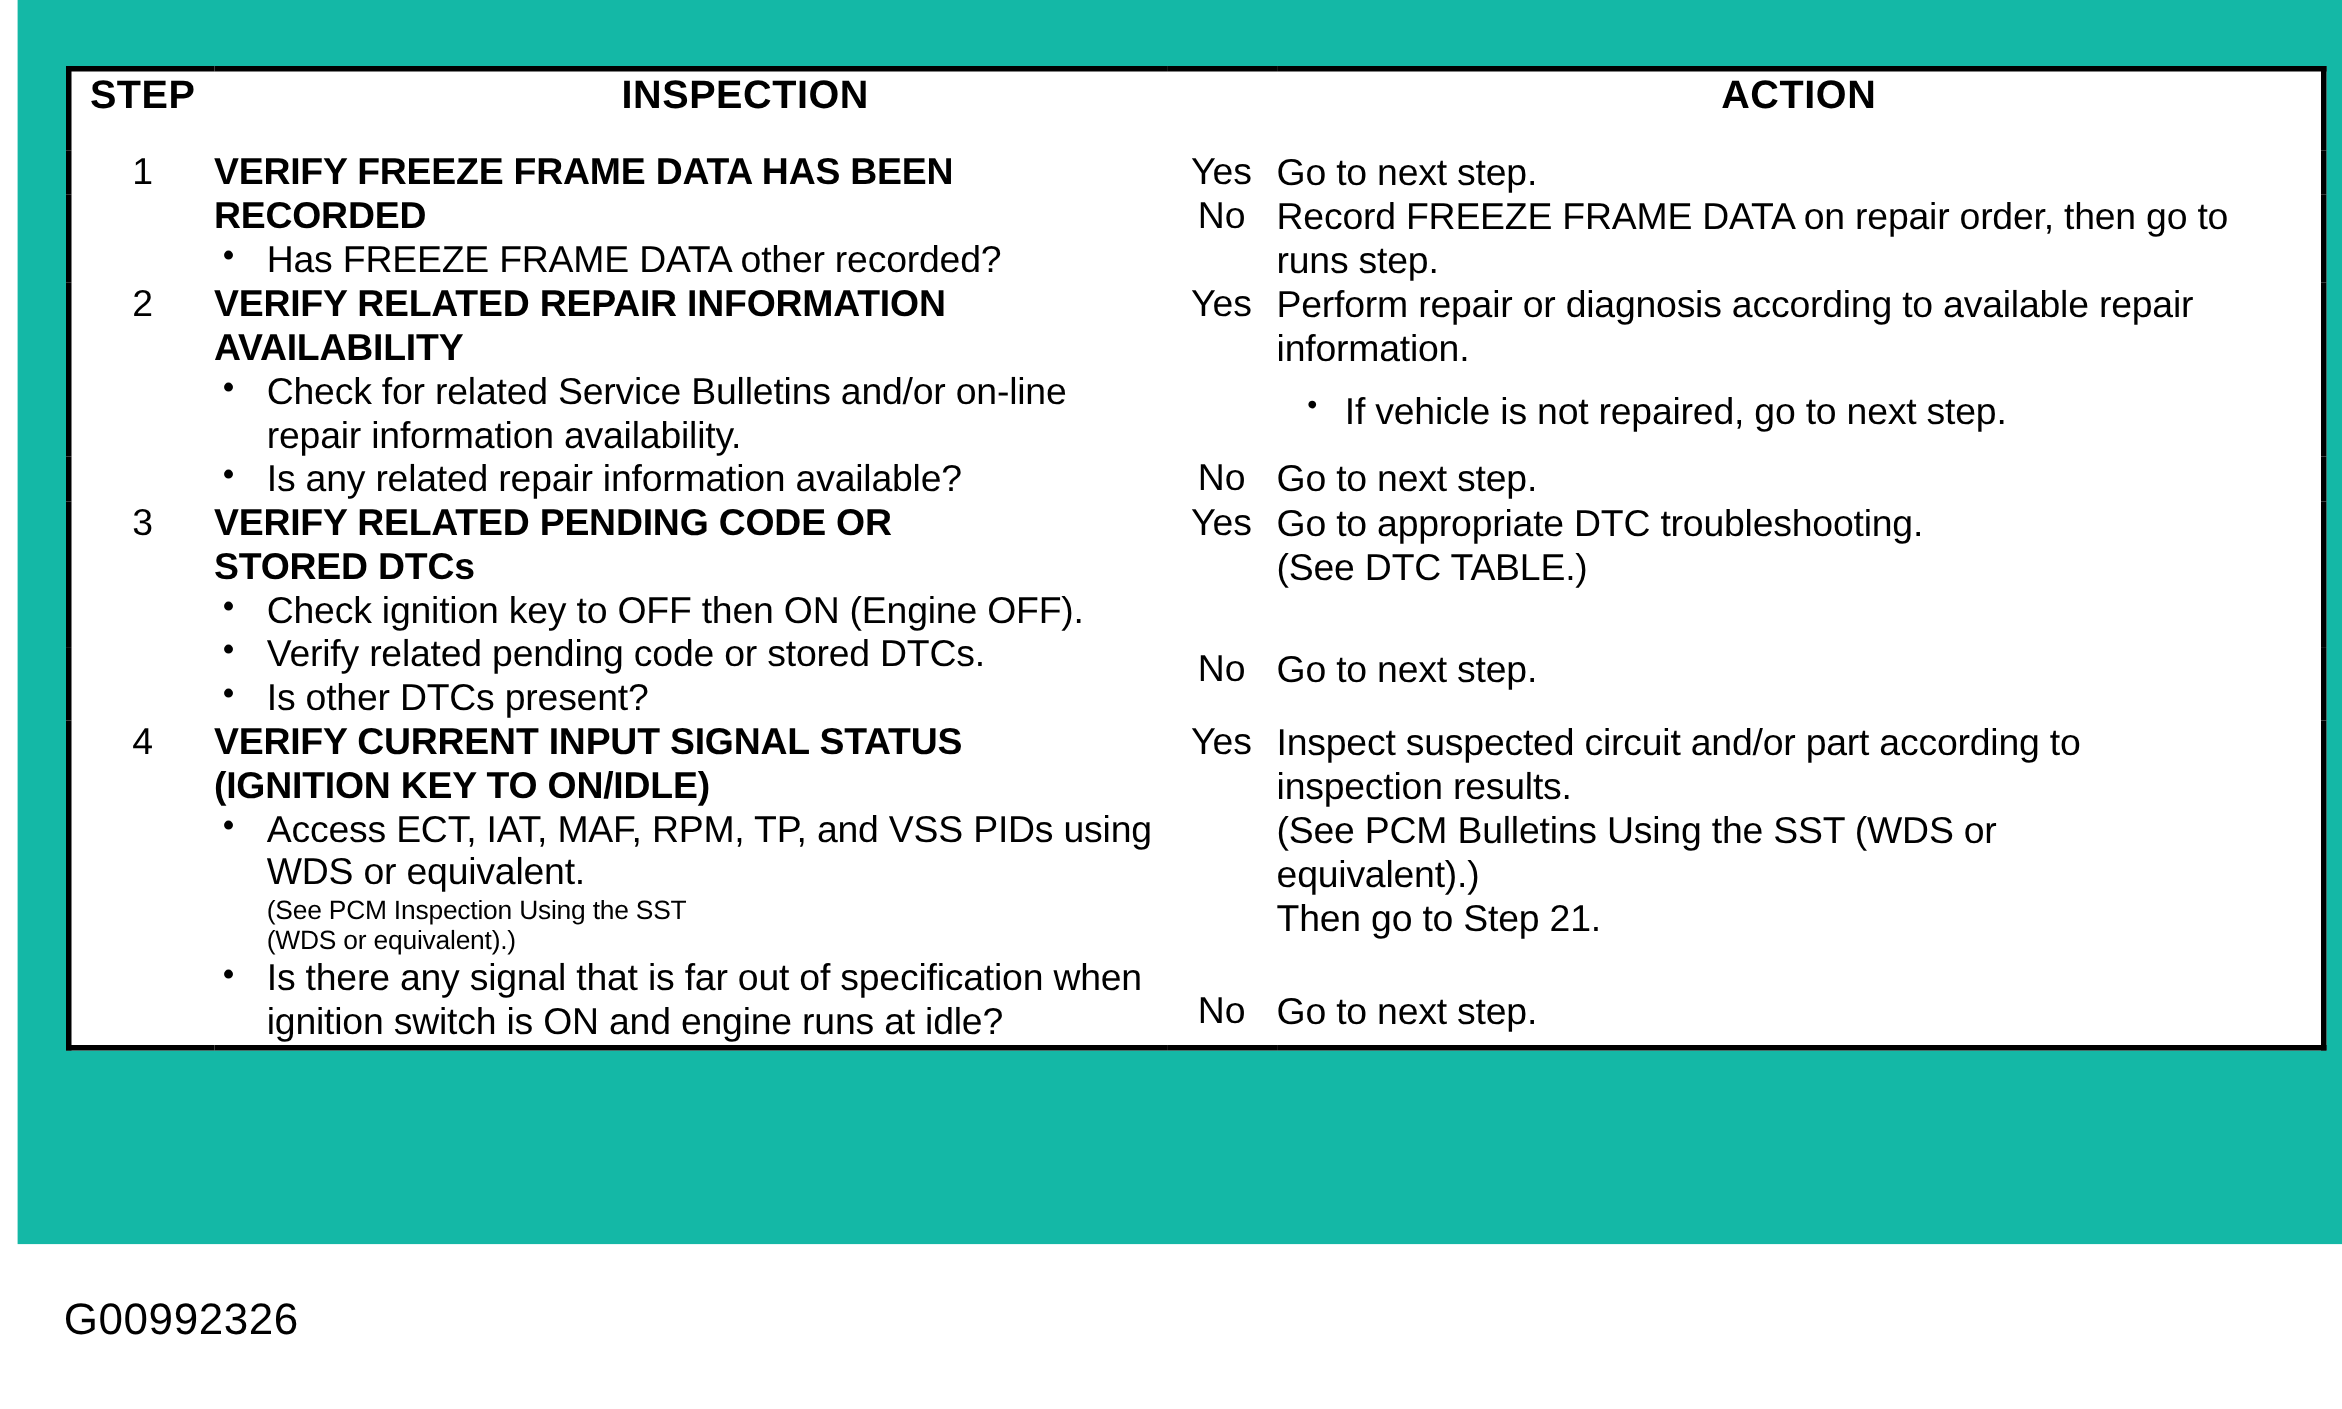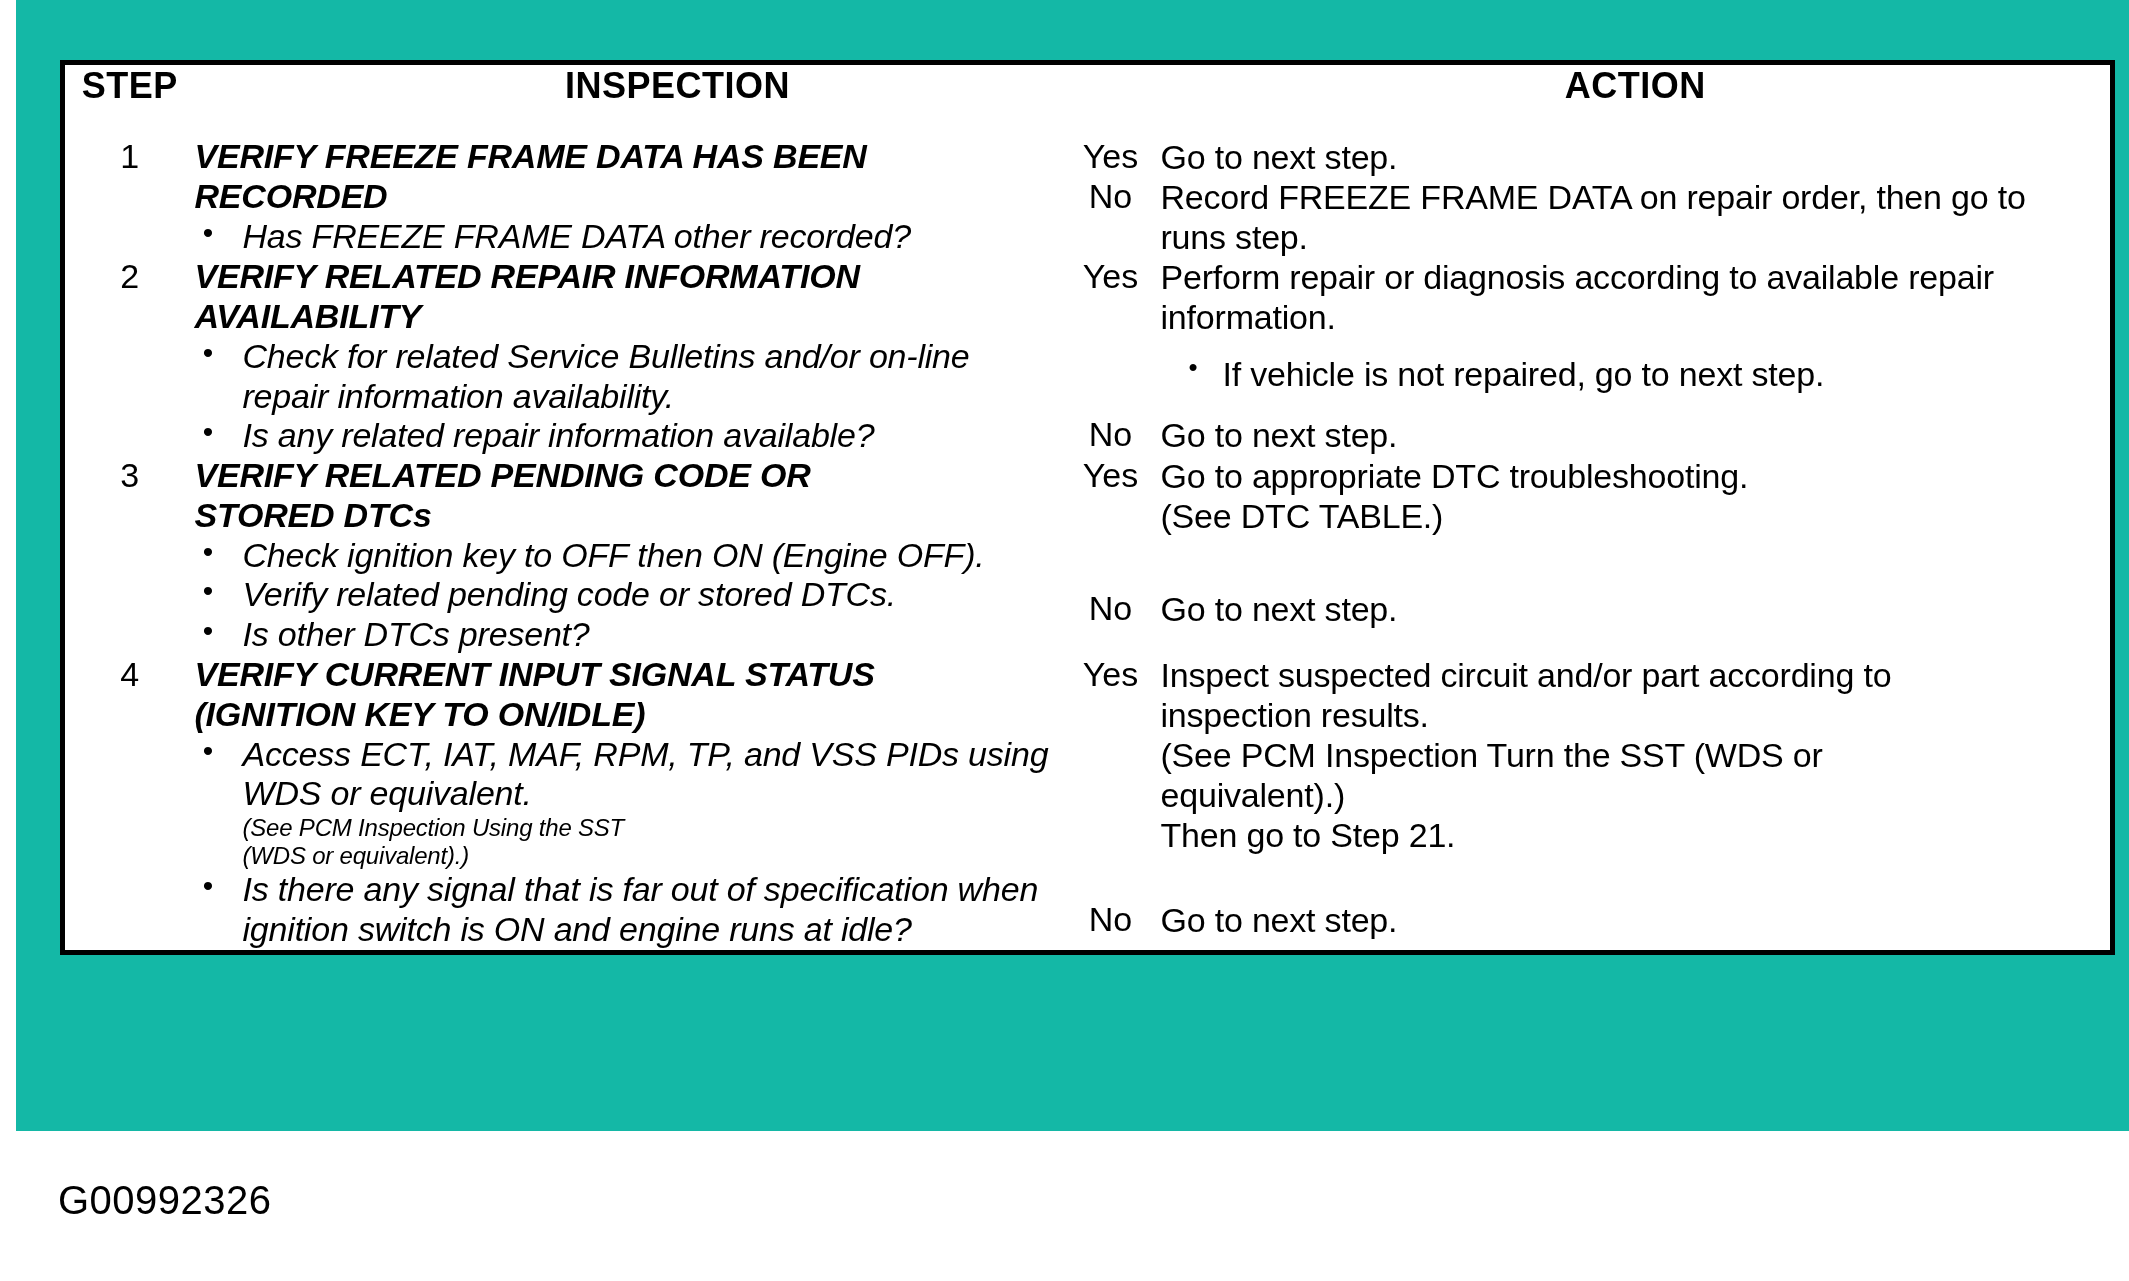--- a/index.html
+++ b/index.html
@@ -85,21 +85,20 @@
     font-weight: normal;
     padding-top: 16px;
     vertical-align: top;
   }
 
   
   .insp-cell {
     padding: 12px 14px 16px 18px;
     font-size: 34px;
     line-height: 1.17;
-    font-style: italic;
   }
   .insp-title {
     font-weight: bold;
     font-size: 34px;
     line-height: 1.17;
     letter-spacing: -0.2px;
   }
   ul.bullets {
     list-style: none;
     margin: 0;
@@ -290,21 +289,21 @@
                 <div class="plainline">(See PCM Inspection Using the SST</div>
                 <div class="plainline">(WDS or equivalent).)</div>
               </li>
               <li>Is there any signal that is far out of specification when ignition switch is ON and engine runs at idle?</li>
             </ul>
           </td>
           <td class="yn-cell v-right-thin h-bot-thin">Yes</td>
           <td class="act-cell h-bot-thin">
             <div class="act-line">Inspect suspected circuit and/or part according to</div>
             <div class="act-line">inspection results.</div>
-            <div class="act-line">(See PCM Inspection Turn the SST (WDS or</div>
+            <div class="act-line">(See PCM Bulletins Using the SST (WDS or</div>
             <div class="act-line">equivalent).)</div>
             <div class="act-line">Then go to Step 21.</div>
           </td>
         </tr>
         <tr>
           <td class="yn-cell v-right-thin">No</td>
           <td class="act-cell">
             <div class="act-line">Go to next step.</div>
           </td>
         </tr>

